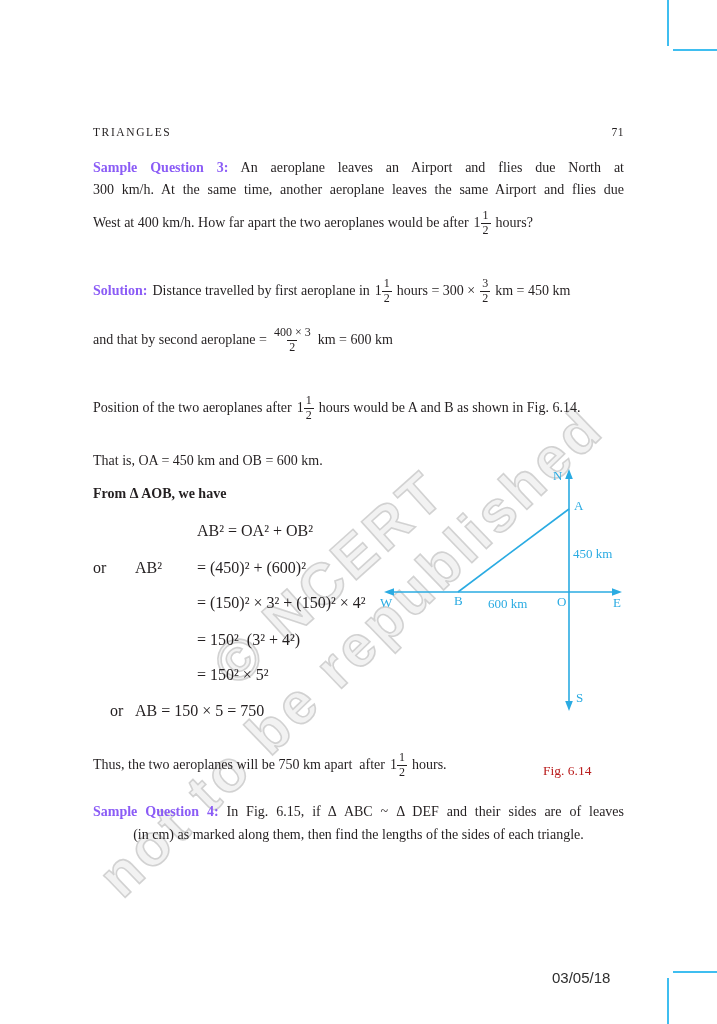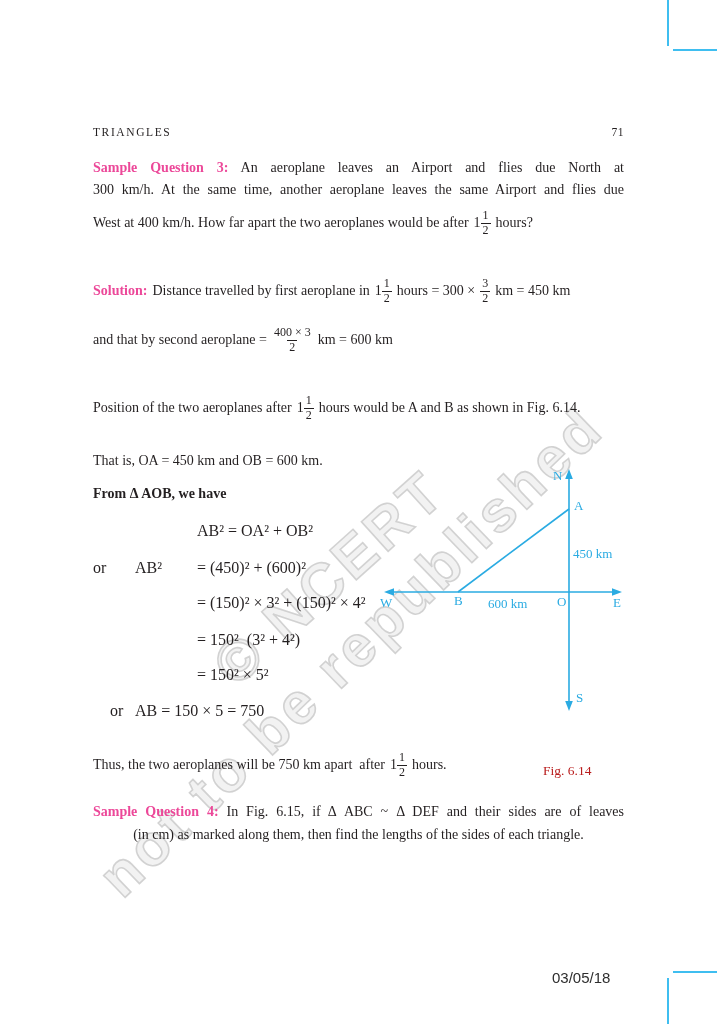--- a/index.html
+++ b/index.html
@@ -33,21 +33,21 @@
          font-size:11.5px; letter-spacing:1.6px; color:#231f20; }
   .hdr .pg { float:right; letter-spacing:0.5px;margin-left:16px; }
   
   .jline { position:absolute; left:93px; width:531px; font-size:14px;
            line-height:22px; text-align:justify; white-space:normal; }
   .jline::after { content:""; display:inline-block; width:100%; height:0; }
   .pline { position:absolute; left:93px; width:531px; font-size:14px; line-height:22px; }
   
   .mline { position:absolute; left:93px; height:40px; display:flex;
            align-items:center; gap:5px; font-size:14px; white-space:nowrap; }
-  .accent { font-weight:bold; color:#ec4899; }
+  .accent { font-weight:bold; color:#8b5cf6; }
   .frac { display:inline-flex; flex-direction:column; align-items:center;
           vertical-align:middle; font-size:12px; line-height:1.15; }
   .frac .den { border-top:1px solid #231f20; padding:0 2px; }
   .frac .num { padding:0 2px; }
   .mixed { display:inline-flex; align-items:center; }
   
   .eqrow { position:absolute; left:93px; width:420px; height:22px;
            font-size:16px; line-height:22px; }
   .eqrow span { position:absolute; white-space:pre; }
   .off0   { left:0; }

